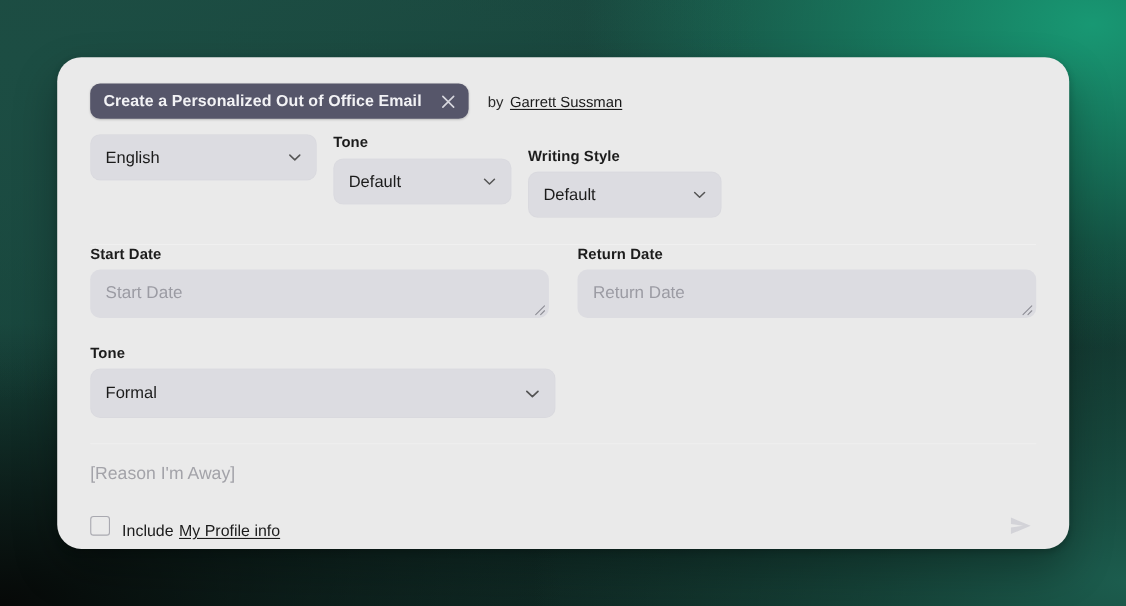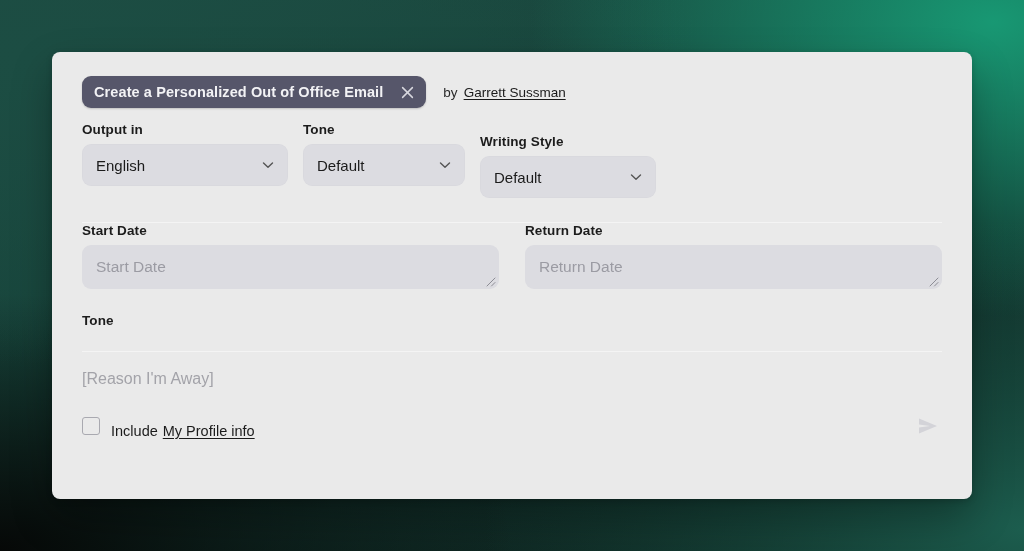--- a/index.html
+++ b/index.html
@@ -23,21 +23,21 @@
   }
 
   
   .card {
     position: absolute;
     left: 52px;
     top: 52px;
     width: 920px;
     height: 447px;
     background: #eaeaea;
-    border-radius: 8px;
+    border-radius: 22px;
     box-shadow: 0 18px 40px rgba(0,0,0,0.30), 0 2px 6px rgba(0,0,0,0.18);
     padding: 0 30px;
   }
 
   
   .header-row {
     display: flex;
     align-items: center;
     height: 64px;
     padding-top: 16px;
@@ -237,21 +237,20 @@
     </div>
     <div class="byline">
       <span class="byline-prefix">by</span>
       <span class="byline-author">Garrett Sussman</span>
     </div>
   </div>
 
   <div class="select-row">
 
     <div class="select-col-1">
-      <span class="field-label">Output in</span>
       <div class="select-box">
         <span class="select-value">English</span>
         <span>
           <svg class="chevron" width="16" height="16" viewBox="0 0 16 16" aria-hidden="true">
             <path d="M3.5 6 L8 10.3 L12.5 6" stroke="#555" stroke-width="1.4" fill="none" stroke-linecap="round" stroke-linejoin="round"></path>
           </svg>
         </span>
       </div>
     </div>
 
@@ -302,20 +301,30 @@
         <svg class="resize-grip" viewBox="0 0 13 13" aria-hidden="true">
           <path d="M12 4 L4 12 M12 8.5 L8.5 12" stroke="#8c8c94" stroke-width="1" fill="none" stroke-linecap="round"></path>
         </svg>
       </div>
     </div>
 
   </div>
 
   <div class="tone-section">
     <span class="field-label">Tone</span>
+    <div class="tone-select-wrap">
+      <div class="select-box tone-select">
+        <span class="select-value">Formal</span>
+        <span>
+          <svg class="chevron" width="18" height="18" viewBox="0 0 16 16" aria-hidden="true">
+            <path d="M3.5 6 L8 10.3 L12.5 6" stroke="#555" stroke-width="1.4" fill="none" stroke-linecap="round" stroke-linejoin="round"></path>
+          </svg>
+        </span>
+      </div>
+    </div>
   </div>
 
   <div class="divider divider-2"></div>
 
   <div class="reason-line">[Reason I'm Away]</div>
 
   <div class="footer-row">
     <span class="checkbox-box"></span>
     <span class="include-text">
       <span>Include</span>

